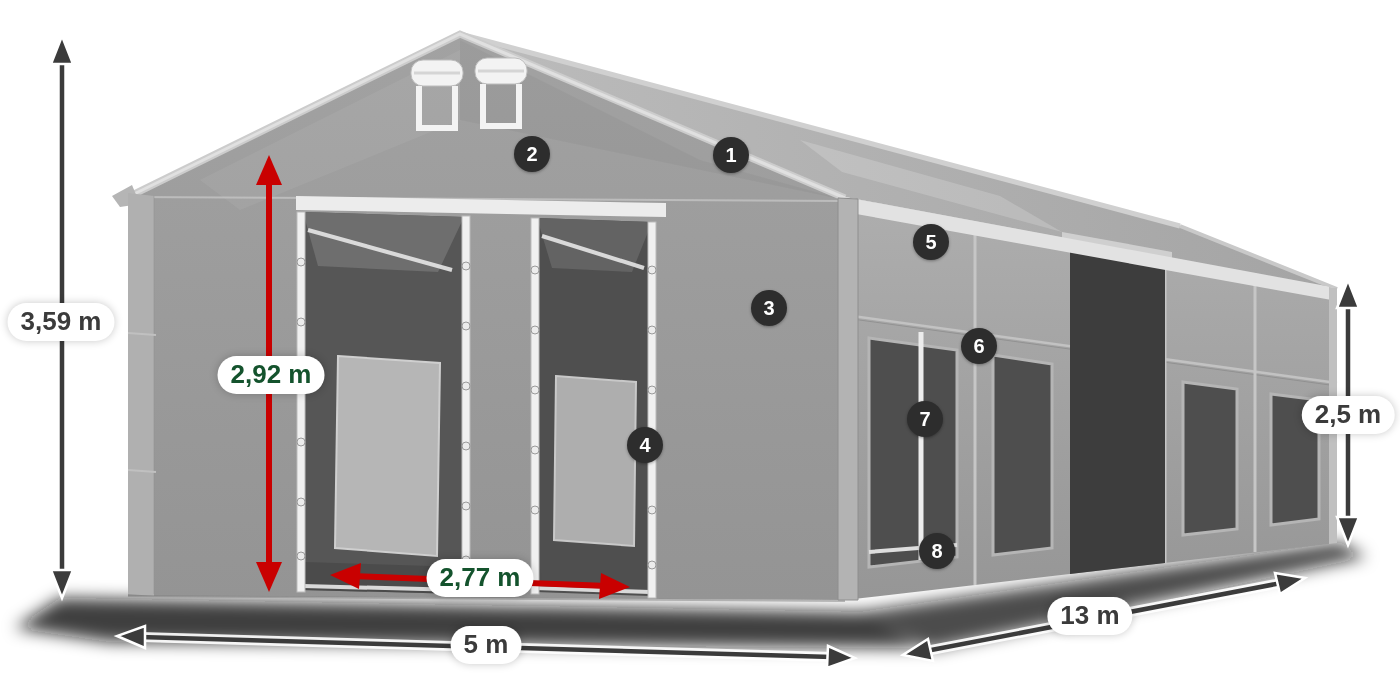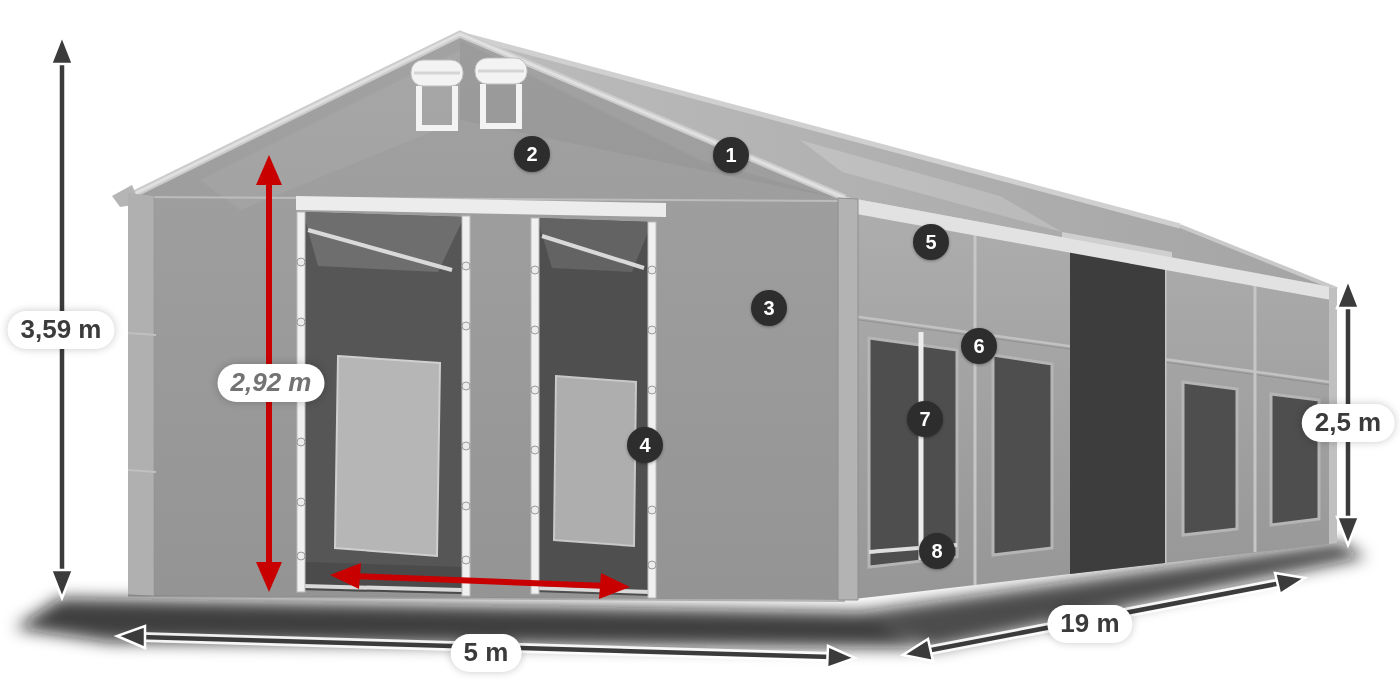--- a/index.html
+++ b/index.html
@@ -2,22 +2,22 @@
 <html><head>
 <meta charset="utf-8">
 <style>
   html,body{margin:0;padding:0;background:#fff;}
   #stage{position:relative;width:1400px;height:700px;overflow:hidden;
          font-family:"Liberation Sans",sans-serif;background:#fff;}
   #tent-svg{position:absolute;left:0;top:0;}
   .pill{position:absolute;transform:translate(-50%,-50%);background:#fff;
         border-radius:24px;padding:4px 13px;font-size:26px;font-weight:bold;
         color:#3b3b3b;white-space:nowrap;box-shadow:0 0 9px rgba(0,0,0,.22);
-        z-index:20;line-height:1.15;margin-top:8px;}
-  .pill.red{color:#737373;font-style:italic;}
+        z-index:20;line-height:1.15;}
+  .pill.red{color:#14532d;}
   .badge{position:absolute;width:36px;height:36px;border-radius:50%;
          background:#2d2d2d;color:#fff;font-weight:bold;font-size:20px;
          display:flex;align-items:center;justify-content:center;
          transform:translate(-50%,-50%);z-index:15;
          box-shadow:0 1px 3px rgba(0,0,0,.35);}
 </style>
 </head>
 <body>
 
 <div id="stage">
@@ -199,22 +199,23 @@
     <g>
       <line x1="352" y1="576" x2="608" y2="586" stroke="#c90000" stroke-width="6"></line>
       <polygon points="330,575 359,589 361,563" fill="#c90000"></polygon>
       <polygon points="630,587 599,599 601,573" fill="#c90000"></polygon>
     </g>
   </g>
 </svg>
 
 <div class="pill" style="left:61px;top:322px;">3,59 m</div>
 <div class="pill red" style="left:271px;top:375px;">2,92 m</div>
+<div class="pill red" style="left:480px;top:578px;">2,77 m</div>
 <div class="pill" style="left:486px;top:645px;">5 m</div>
-<div class="pill" style="left:1090px;top:616px;">19 m</div>
+<div class="pill" style="left:1090px;top:616px;">13 m</div>
 <div class="pill" style="left:1348px;top:415px;">2,5 m</div>
 
 <div class="badge" style="left:731px;top:155px;">1</div>
 <div class="badge" style="left:532px;top:154px;">2</div>
 <div class="badge" style="left:769px;top:308px;">3</div>
 <div class="badge" style="left:645px;top:445px;">4</div>
 <div class="badge" style="left:931px;top:242px;">5</div>
 <div class="badge" style="left:979px;top:346px;">6</div>
 <div class="badge" style="left:925px;top:419px;">7</div>
 <div class="badge" style="left:937px;top:551px;">8</div>

